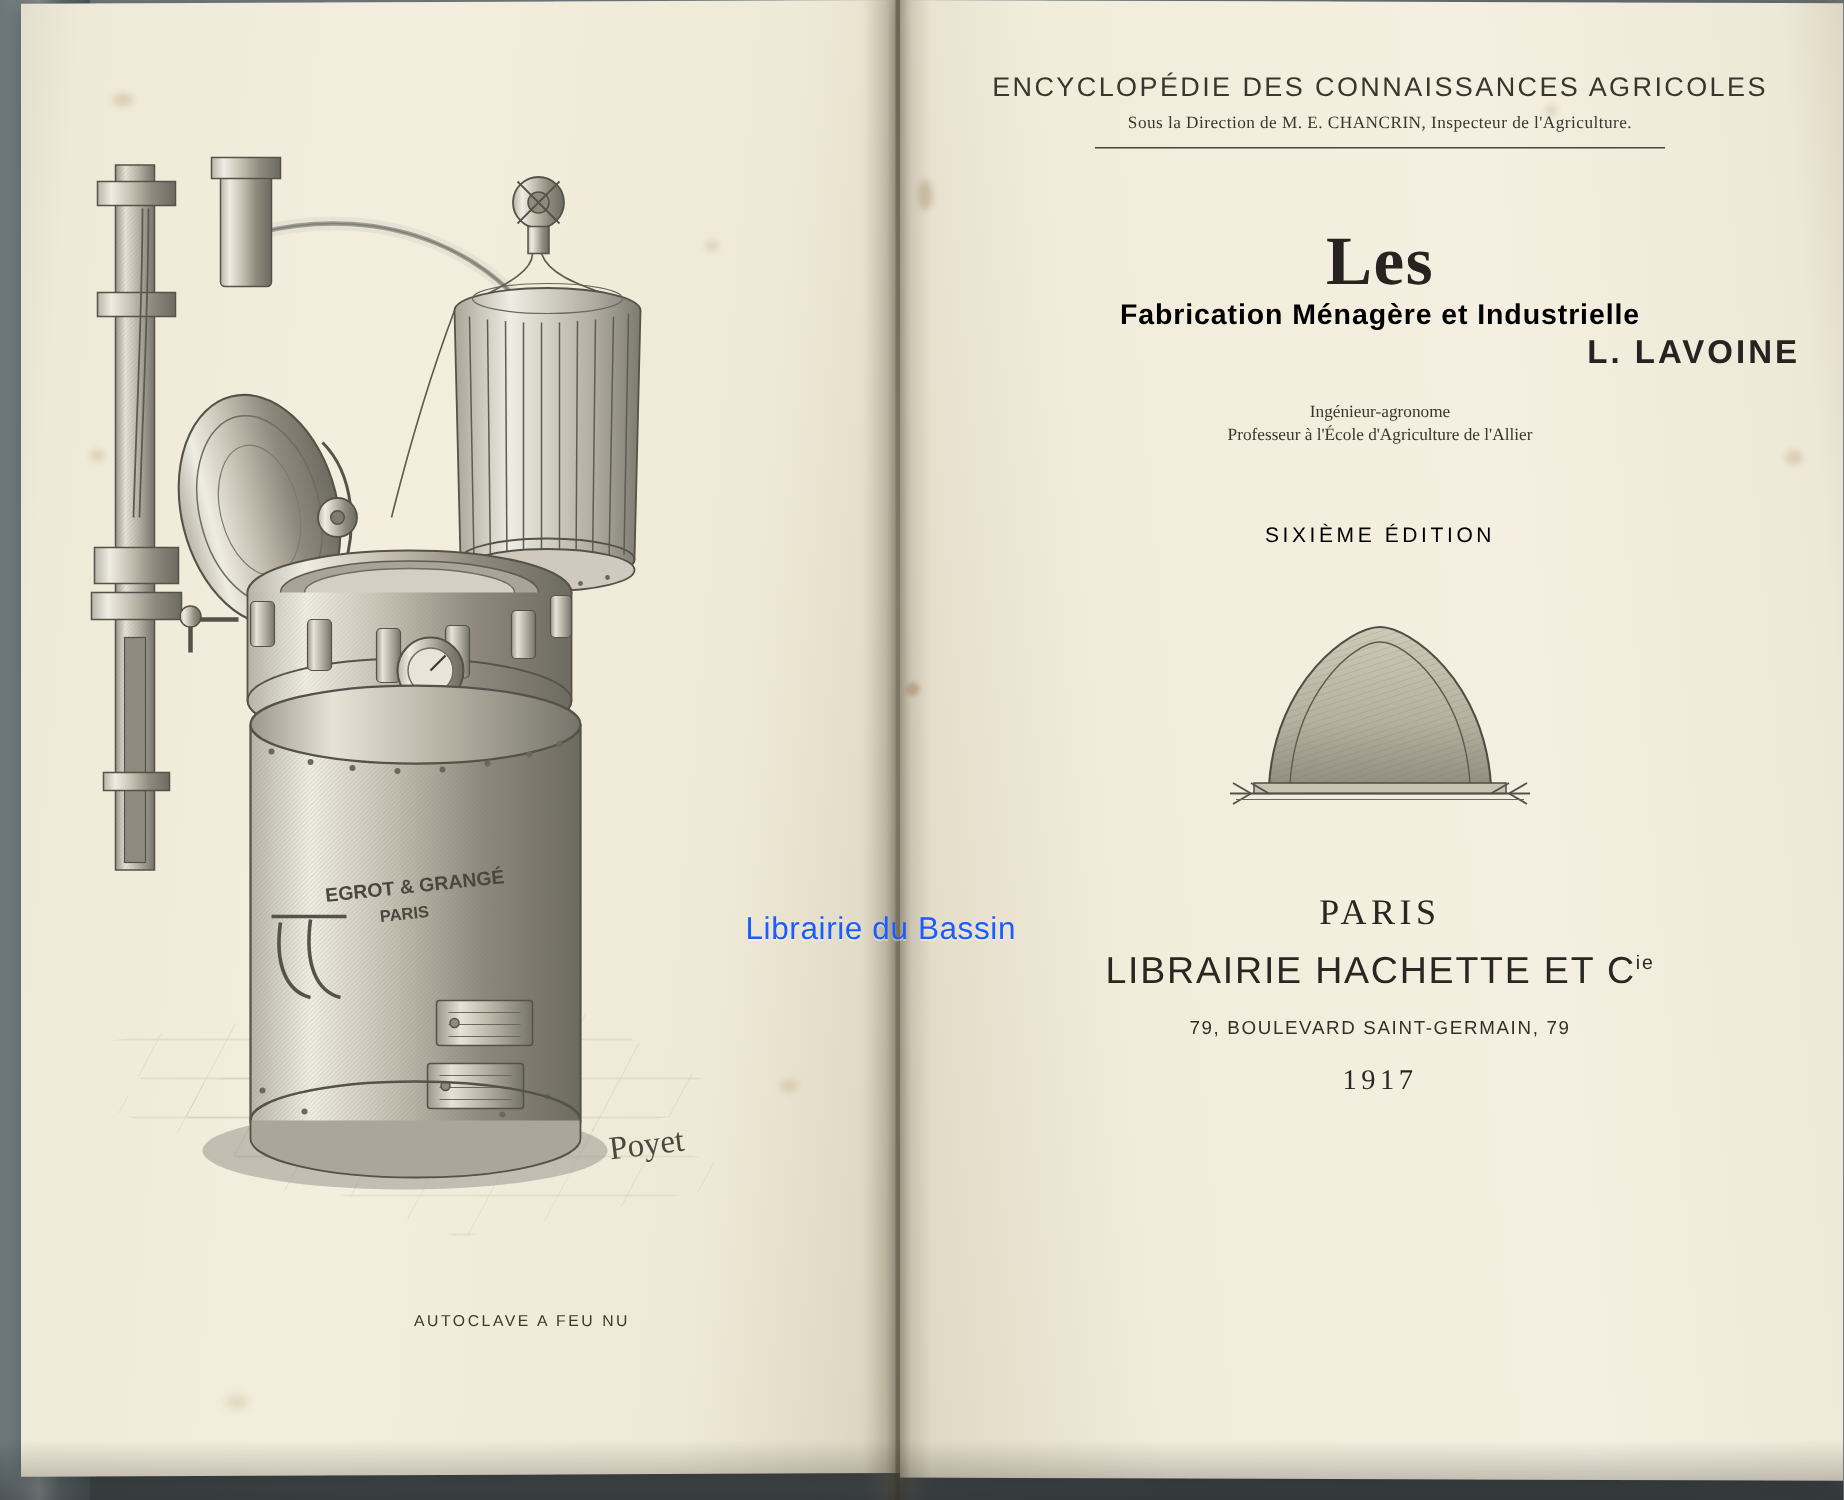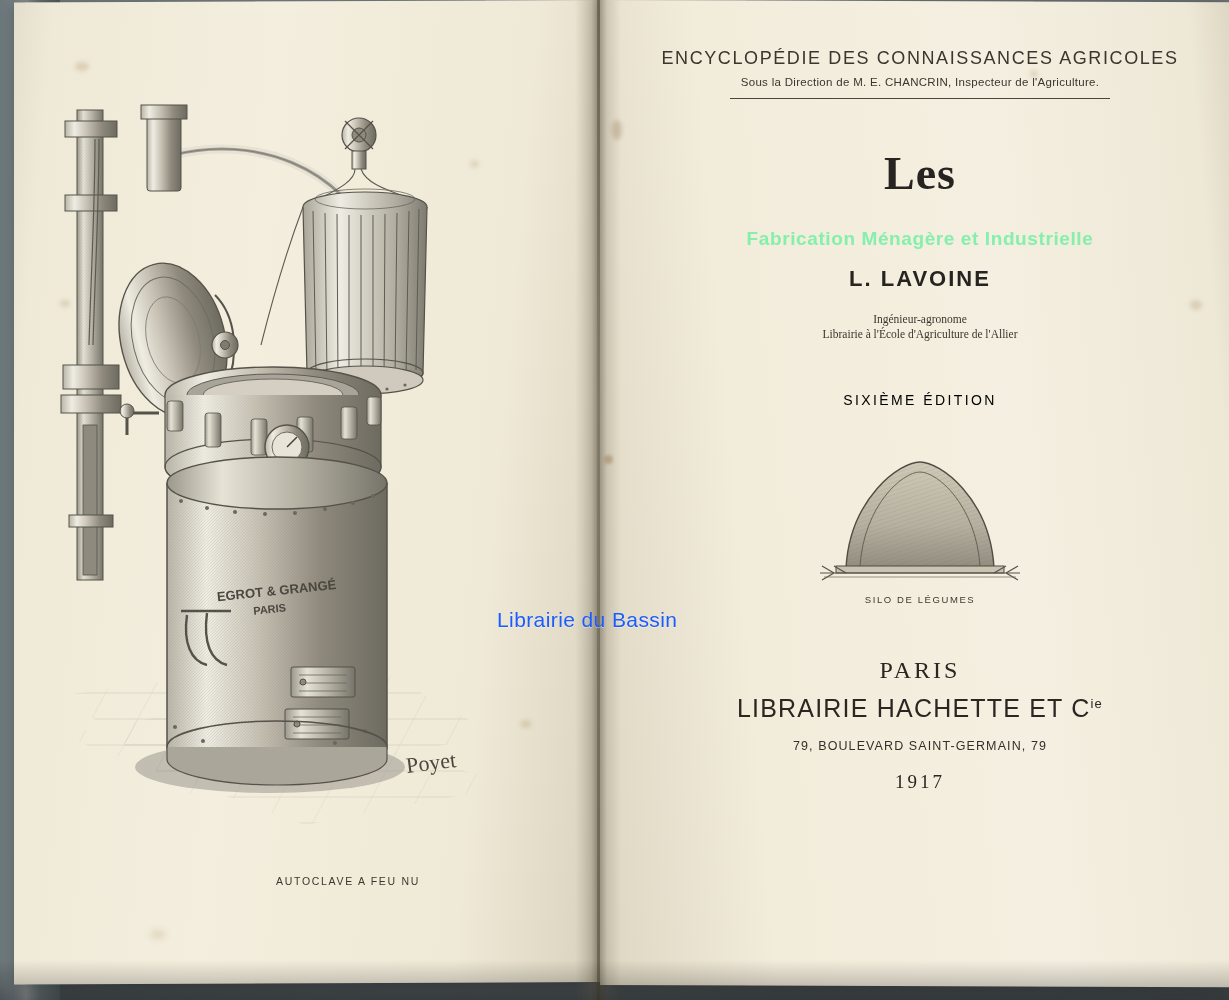--- a/index.html
+++ b/index.html
@@ -103,21 +103,21 @@
     letter-spacing: 1.6px;
     color: #3a362d;
     font-family: "Liberation Sans", sans-serif;
     font-weight: 400;
   }
   .series-sub {
     margin-top: 7px;
     font-size: 11.5px;
     letter-spacing: 0.3px;
     color: #3a362d;
-    font-family: Liberation Sans, sans-serif;
+    font-family: Liberation Serif, serif;
   }
   .rule {
     width: 380px;
     height: 1px;
     background: #4a463c;
     margin: 10px auto 0 auto;
   }
   .title-1 {
     margin-top: 48px;
     font-size: 46px;
@@ -128,41 +128,40 @@
   }
   .title-2 {
     margin-top: 10px;
     font-size: 46px;
     font-family: "Liberation Serif", serif;
     font-weight: bold;
     letter-spacing: 0.5px;
     color: #262320;
   }
   .subtitle {
-    margin-top: 28px;
     font-size: 19px;
     font-family: "Liberation Sans", sans-serif;
     font-weight: bold;
     letter-spacing: 0.6px;
-    color: #86efac;
+    color: #000000;
   }
   .by-word {
     margin-top: 40px;
     font-size: 11px;
     letter-spacing: 2px;
     font-family: "Liberation Sans", sans-serif;
     color: #3a362d;
   }
   .author {
-    margin-top: 16px;
     font-size: 22px;
     font-family: "Liberation Sans", sans-serif;
     font-weight: bold;
     letter-spacing: 2px;
     color: #262320;
+    text-align: right;
   }
   .author-role {
     margin-top: 21px;
     font-size: 11.5px;
     font-family: "Liberation Serif", serif;
     color: #3a362d;
   }
   .author-affil {
     margin-top: 3px;
     font-size: 11.5px;
@@ -475,21 +474,21 @@
     <div class="series-line">ENCYCLOPÉDIE DES CONNAISSANCES AGRICOLES</div>
     <div class="series-sub">Sous la Direction de M. E. CHANCRIN, Inspecteur de l'Agriculture.</div>
     <div class="rule"></div>
 
     <div class="title-1">Les</div>
 
     <div class="subtitle">Fabrication Ménagère et Industrielle</div>
 
     <div class="author">L. LAVOINE</div>
     <div class="author-role">Ingénieur-agronome</div>
-    <div class="author-affil">Librairie à l'École d'Agriculture de l'Allier</div>
+    <div class="author-affil">Professeur à l'École d'Agriculture de l'Allier</div>
 
     <div class="edition">SIXIÈME ÉDITION</div>
 
     <div class="vignette">
       <svg width="260" height="140" viewBox="0 0 260 140" style="display:block;margin:0 auto;">
         <defs>
           <pattern id="thatch" width="4" height="4" patternUnits="userSpaceOnUse" patternTransform="rotate(72)">
             <path d="M0 0 V4" stroke="#6e6a5c" stroke-width="0.6" opacity="0.65"></path>
           </pattern>
           <linearGradient id="mound" x1="0" y1="0" x2="0" y2="1">
@@ -505,21 +504,20 @@
         <path d="M30 125 H230" stroke="#55524a" stroke-width="1.2"></path>
         <g stroke="#55524a" stroke-width="1.2" fill="none">
           <path d="M44 125 L32 118 M44 125 L32 132 M56 125 L44 118"></path>
           <path d="M216 125 L228 118 M216 125 L228 132 M204 125 L216 118"></path>
         </g>
         <g stroke="#6a675e" stroke-width="0.7">
           <path d="M34 129 H226"></path>
         </g>
       </svg>
     </div>
-    <div class="silo-caption">SILO DE LÉGUMES</div>
 
     <div class="imprint-city">PARIS</div>
     <div class="imprint-pub"><span>LIBRAIRIE HACHETTE ET C</span><sup>ie</sup></div>
     <div class="imprint-addr">79, BOULEVARD SAINT-GERMAIN, 79</div>
     <div class="imprint-year">1917</div>
   </div>
 
   <div class="watermark">Librairie du Bassin</div>
 
   <div class="bottom-shadow"></div>

